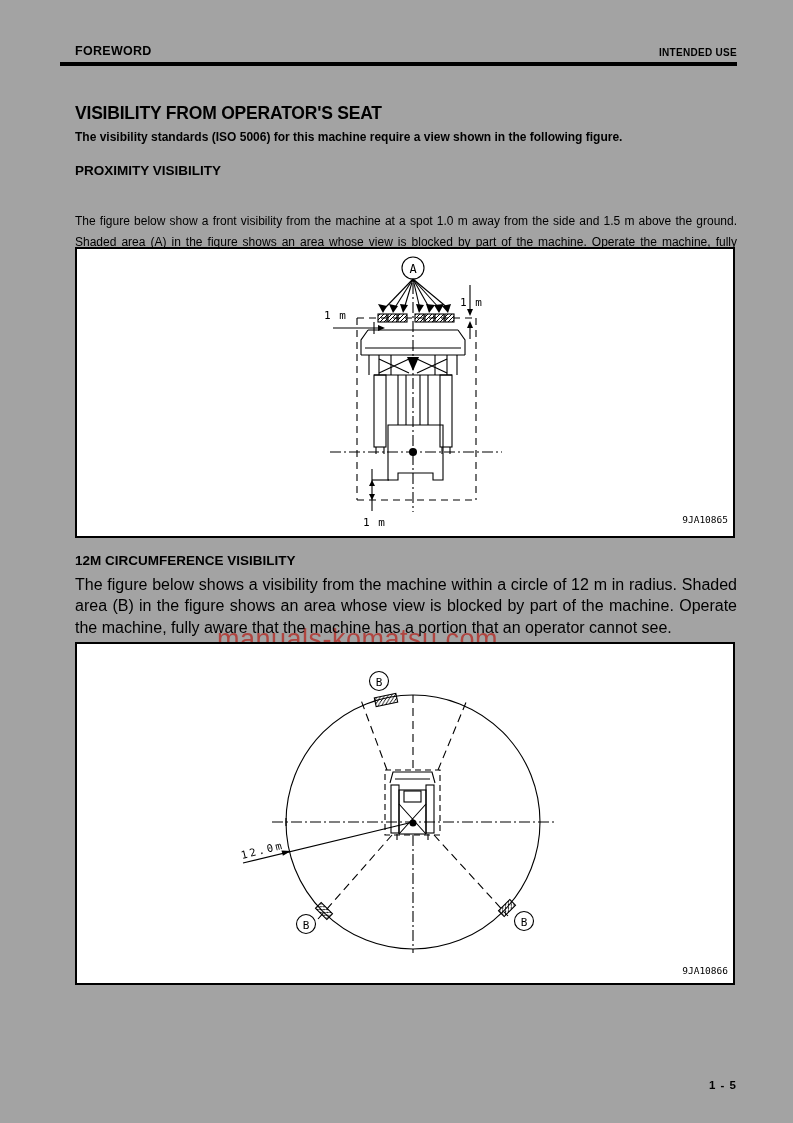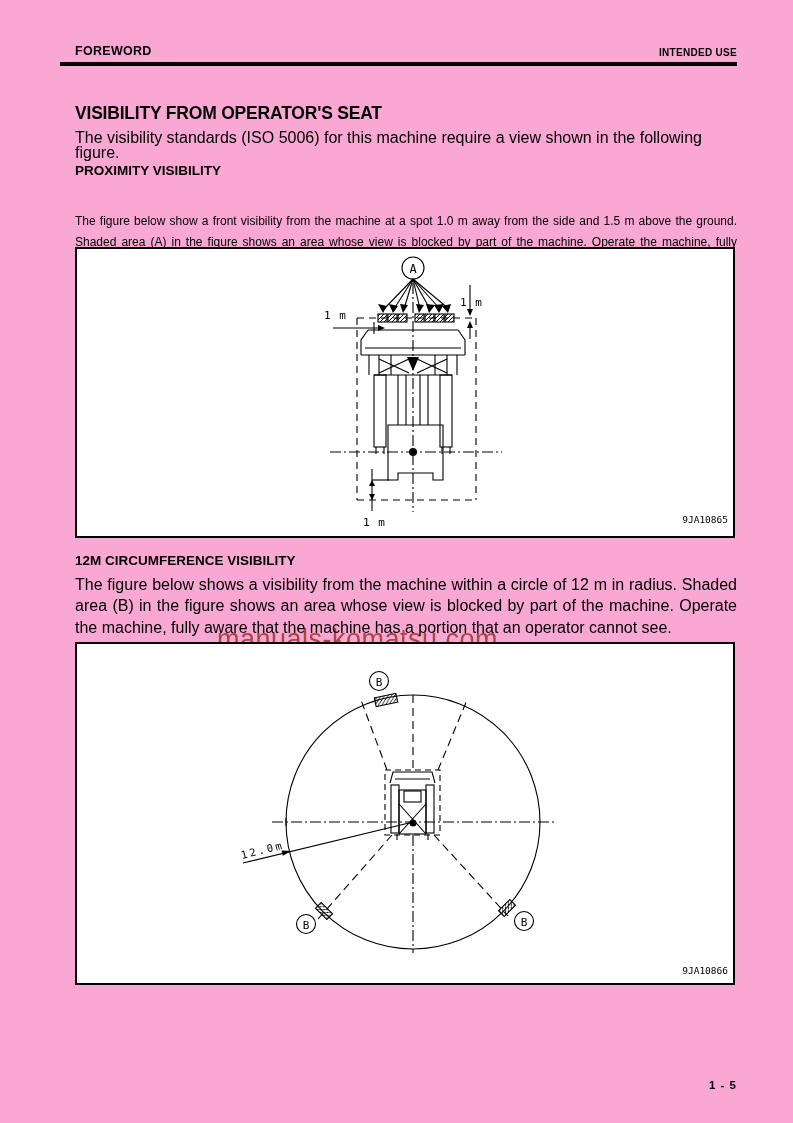--- a/index.html
+++ b/index.html
@@ -1,23 +1,23 @@
 <!DOCTYPE html>
 <html><head>
 <meta charset="utf-8">
 <style>
   html,body{margin:0;padding:0;background:#888;}
-  .page{position:relative;width:793px;height:1123px;background:#f9a8d4;margin:0 auto;
+  .page{position:relative;width:793px;height:1123px;background:#a3a3a3;margin:0 auto;
         font-family:"Liberation Sans",sans-serif;color:#000;overflow:hidden;}
   .abs{position:absolute;}
   .hdr-left{left:75px;top:44px;font-size:12.5px;font-weight:bold;letter-spacing:.3px;}
   .hdr-right{right:56px;top:47px;font-size:10px;font-weight:bold;letter-spacing:.3px;text-align:right;}
   .hdr-rule{left:60px;top:62px;width:677px;height:3.5px;background:#000;}
   .doc-title{left:75px;top:103px;font-size:17.5px;font-weight:bold;letter-spacing:-.2px;}
-  .intro{left:75px;top:130px;width:662px;font-size:16px;line-height:15px;}
+  .intro{left:75px;top:130px;width:662px;font-size:12px;line-height:15px;font-weight:bold;}
   .sec-head1{left:75px;top:163px;font-size:13.5px;font-weight:bold;}
   .sec-body1{left:75px;top:183px;width:662px;font-size:12px;line-height:21.3px;text-align:justify;margin-top:28px;}
   .sec-head2{left:75px;top:553px;font-size:13.5px;font-weight:bold;}
   .sec-body2{left:75px;top:574px;width:662px;font-size:16px;line-height:21.3px;text-align:justify;}
   .figbox{border:2px solid #000;background:#fff;}
   .fig1{left:75px;top:247px;width:656px;height:287px;}
   .fig2{left:75px;top:642px;width:656px;height:339px;}
   .watermark{left:140px;top:375px;font-size:27px;letter-spacing:.5px;font-weight:400;}
   .pagenum{right:56px;top:1079px;font-size:11.5px;font-weight:bold;letter-spacing:1px;}
   svg{display:block;}

